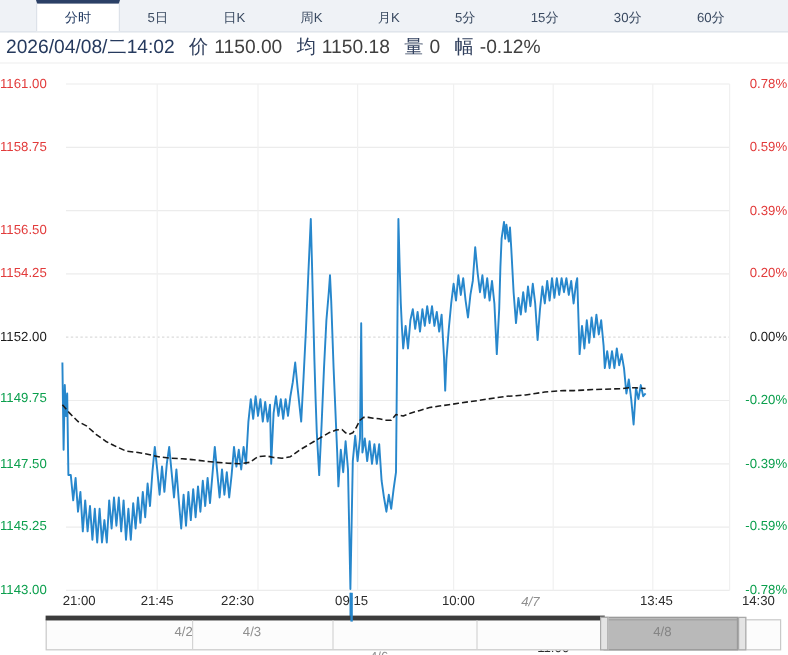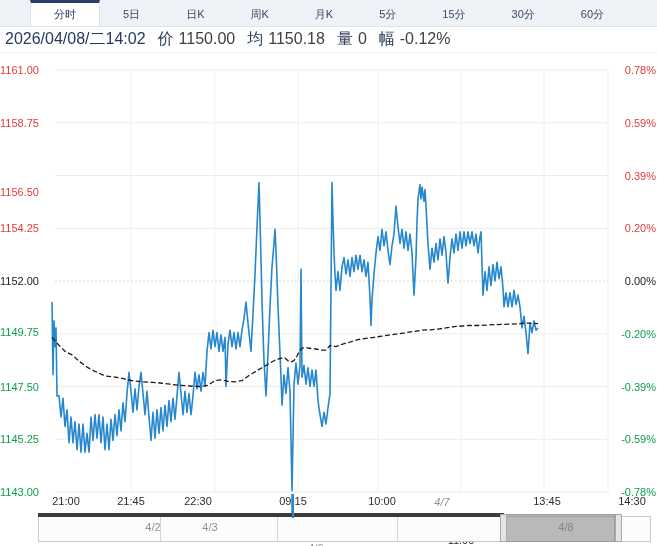--- a/index.html
+++ b/index.html
@@ -129,20 +129,20 @@
     <div class="nav-darkbar" id="navbar" style="left: 38px; top: 513px; width: 466px; height: 4px;"></div>
     <div id="navsecs">
         <div class="nav-label" style="left: 105px; top: 521px; margin-left: 48px;">4/2</div>
         <div class="nav-border" style="left: 160px; top: 517px; height: 24px;"></div>
         <div class="nav-label" style="left: 210px; top: 521px;">4/3</div>
         <div class="nav-border" style="left: 277px; top: 517px; height: 24px;"></div>
         <div class="nav-label" style="left: 316px; top: 521px; margin-top: 21px;">4/6</div>
         <div class="nav-border" style="left: 397px; top: 517px; height: 24px;"></div>
         <div class="nav-label" style="left: 442px; top: 496px; font-style: italic;">4/7</div>
         <div class="nav-border" style="left: 503px; top: 517px; height: 24px;"></div>
-        <div class="nav-label" style="left: 566px; top: 521px;">4/8</div>
+        <div class="nav-label" style="left: 552px; top: 521px;">4/8</div>
       </div>
     <div class="nav-marker" id="navmark" style="left: 292px; top: 494px; width: 2px; height: 24px;"></div>
     <div class="nav-selection" id="navsel" style="left: 503px; top: 514px; width: 112px; height: 28px;"></div>
     <div class="nav-handle" id="navhl" style="left: 500px; top: 514px; width: 7px; height: 28px;"></div>
     <div class="nav-handle" id="navhr" style="left: 615px; top: 514px; width: 7px; height: 28px;"></div>
   </div>
 </div>
 
 </body></html>

